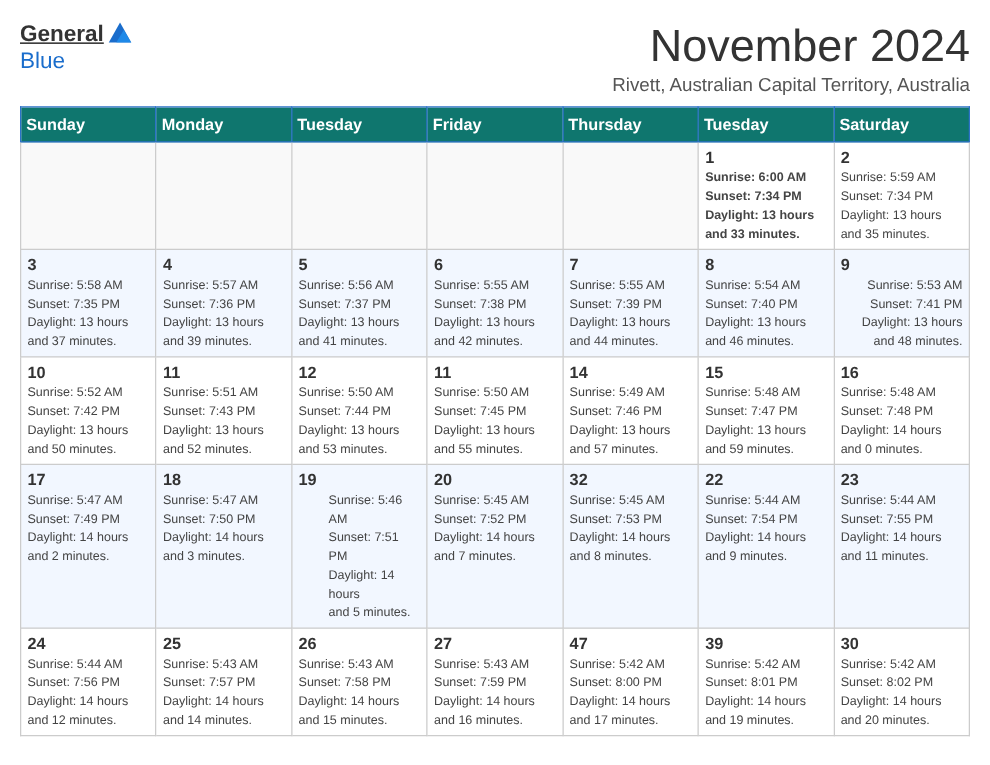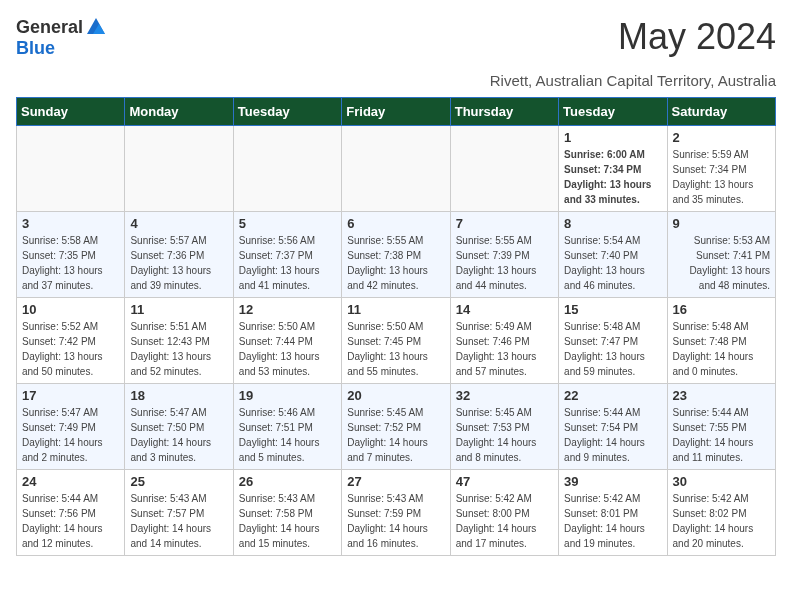--- a/index.html
+++ b/index.html
@@ -1,28 +1,28 @@
 <!DOCTYPE html>
 <html><head>
   <meta charset="utf-8">
   <style>
     * { box-sizing: border-box; margin: 0; padding: 0; }
     body { font-family: Arial, sans-serif; background: #fff; width: 792px; min-height: 612px; }
     .container { width: 792px; padding: 16px 16px 10px 16px; }
     .header { display: flex; align-items: flex-start; justify-content: space-between; margin-bottom: 8px; }
     .logo { display: flex; flex-direction: column; align-items: flex-start; }
-    .logo-text { display: flex; align-items: flex-end; }
+    .logo-text { display: flex; align-items: flex-end; text-decoration: underline; }
     .logo-general { font-size: 18px; font-weight: bold; color: #333; }
-    .logo-blue { font-size: 18px; font-weight: bold; color: #1a6dcc; }
+    .logo-blue { font-size: 18px; font-weight: normal; color: #1a6dcc; }
     .logo-icon { width: 22px; height: 22px; margin-left: 2px; }
     .title-section { text-align: right; }
     .month-title { font-size: 36px; font-weight: normal; color: #333; }
-    .subtitle { font-size: 15px; color: #555; margin-top: 14px; }
+    .subtitle { font-size: 15px; color: #555; margin-top: 2px; }
     .calendar { width: 100%; border-collapse: collapse; }
-    .calendar th { background: #14532d; color: #fff; font-size: 13px; font-weight: bold; padding: 6px 4px; text-align: left; border: 1px solid #2c72c7; }
+    .calendar th { background: #0f766e; color: #fff; font-size: 13px; font-weight: bold; padding: 6px 4px; text-align: left; border: 1px solid #2c72c7; }
     .calendar td { border: 1px solid #ccc; vertical-align: top; padding: 4px 5px; font-size: 10.5px; color: #333; width: calc(100%/7); min-height: 70px; }
     .calendar td.empty { background: #f9f9f9; }
     .day-num { font-size: 13px; font-weight: bold; display: block; margin-bottom: 2px; }
     .day-info { font-size: 10px; color: #444; line-height: 1.5; }
     .row-even td { background: #f2f7ff; }
     .row-odd td { background: #fff; }
   </style>
 </head>
 <body>
 
@@ -34,21 +34,21 @@
         <svg class="logo-icon" viewBox="0 0 22 22">
           <polygon points="11,2 20,18 2,18" fill="#1a6dcc"></polygon>
           <polygon points="14,8 20,18 8,18" fill="#2196F3" opacity="0.7"></polygon>
         </svg>
       </div>
       <div>
         <span class="logo-blue">Blue</span>
       </div>
     </div>
     <div class="title-section">
-      <div class="month-title">May 2024</div>
+      <div class="month-title">November 2024</div>
       <div class="subtitle">Rivett, Australian Capital Territory, Australia</div>
     </div>
   </div>
 
   <table class="calendar">
     <thead>
       <tr>
         <th><span>Sunday</span></th>
         <th><span>Monday</span></th>
         <th><span>Tuesday</span></th>
@@ -135,21 +135,21 @@
           <td>
             <span class="day-num">10</span>
             <div class="day-info" style="white-space: pre-line;">Sunrise: 5:52 AM
 Sunset: 7:42 PM
 Daylight: 13 hours
 and 50 minutes.</div>
           </td>
           <td>
             <span class="day-num">11</span>
             <div class="day-info" style="white-space: pre-line;">Sunrise: 5:51 AM
-Sunset: 12:43 PM
+Sunset: 7:43 PM
 Daylight: 13 hours
 and 52 minutes.</div>
           </td>
           <td>
             <span class="day-num">12</span>
             <div class="day-info" style="white-space: pre-line;">Sunrise: 5:50 AM
 Sunset: 7:44 PM
 Daylight: 13 hours
 and 53 minutes.</div>
           </td>
@@ -192,21 +192,21 @@
           </td>
           <td>
             <span class="day-num">18</span>
             <div class="day-info" style="white-space: pre-line;">Sunrise: 5:47 AM
 Sunset: 7:50 PM
 Daylight: 14 hours
 and 3 minutes.</div>
           </td>
           <td>
             <span class="day-num">19</span>
-            <div class="day-info" style="white-space: pre-line;">Sunrise: 5:46 AM
+            <div class="day-info" style="white-space: pre-line; margin-left: 24px;">Sunrise: 5:46 AM
 Sunset: 7:51 PM
 Daylight: 14 hours
 and 5 minutes.</div>
           </td>
           <td>
             <span class="day-num">20</span>
             <div class="day-info" style="white-space: pre-line;">Sunrise: 5:45 AM
 Sunset: 7:52 PM
 Daylight: 14 hours
 and 7 minutes.</div>

